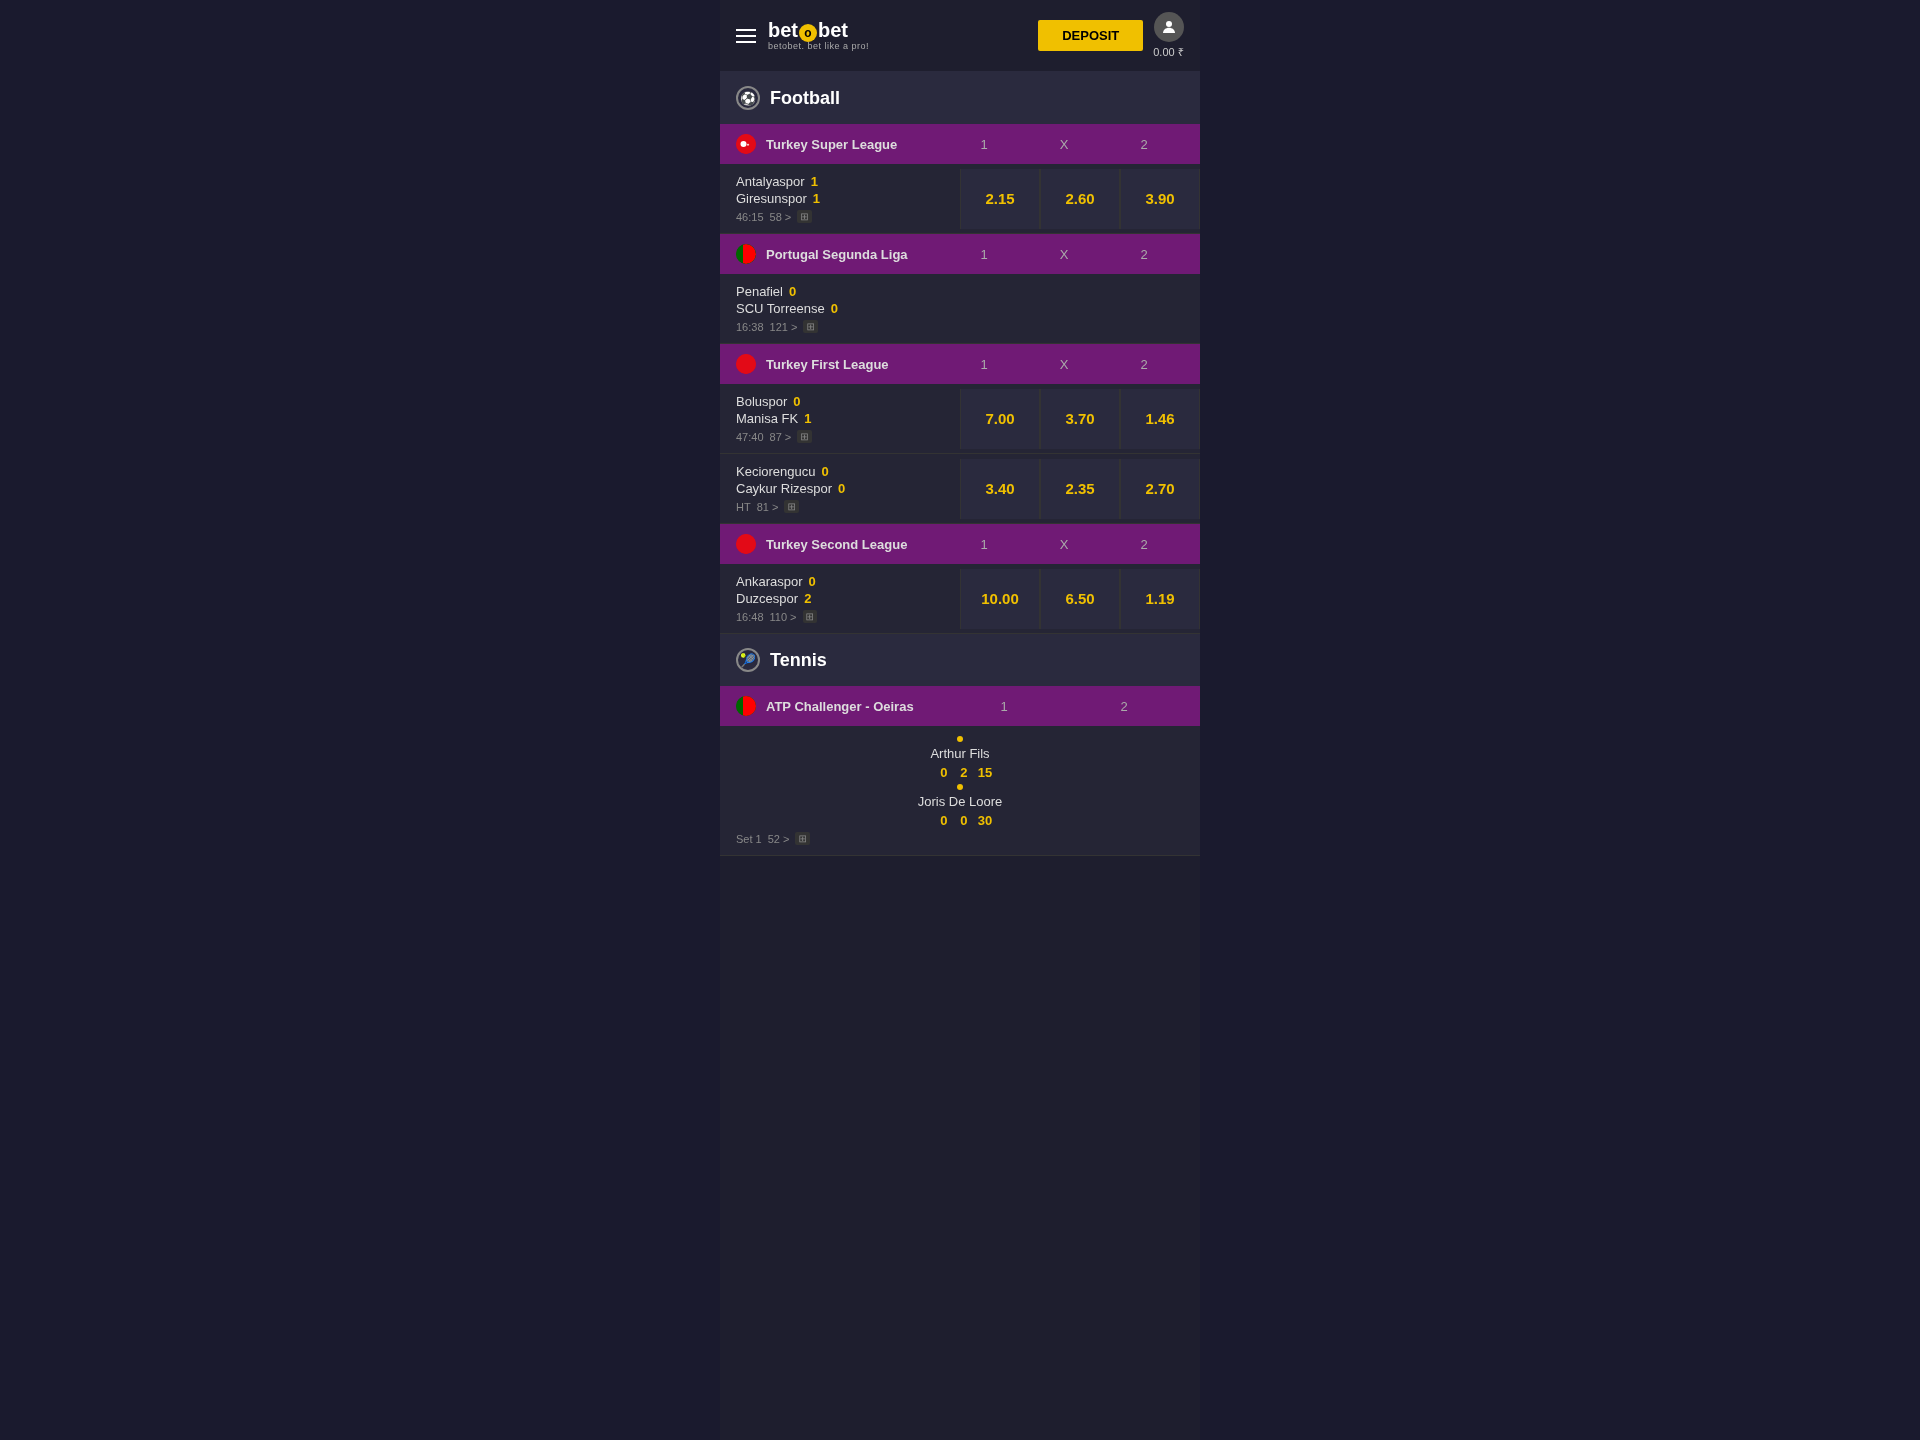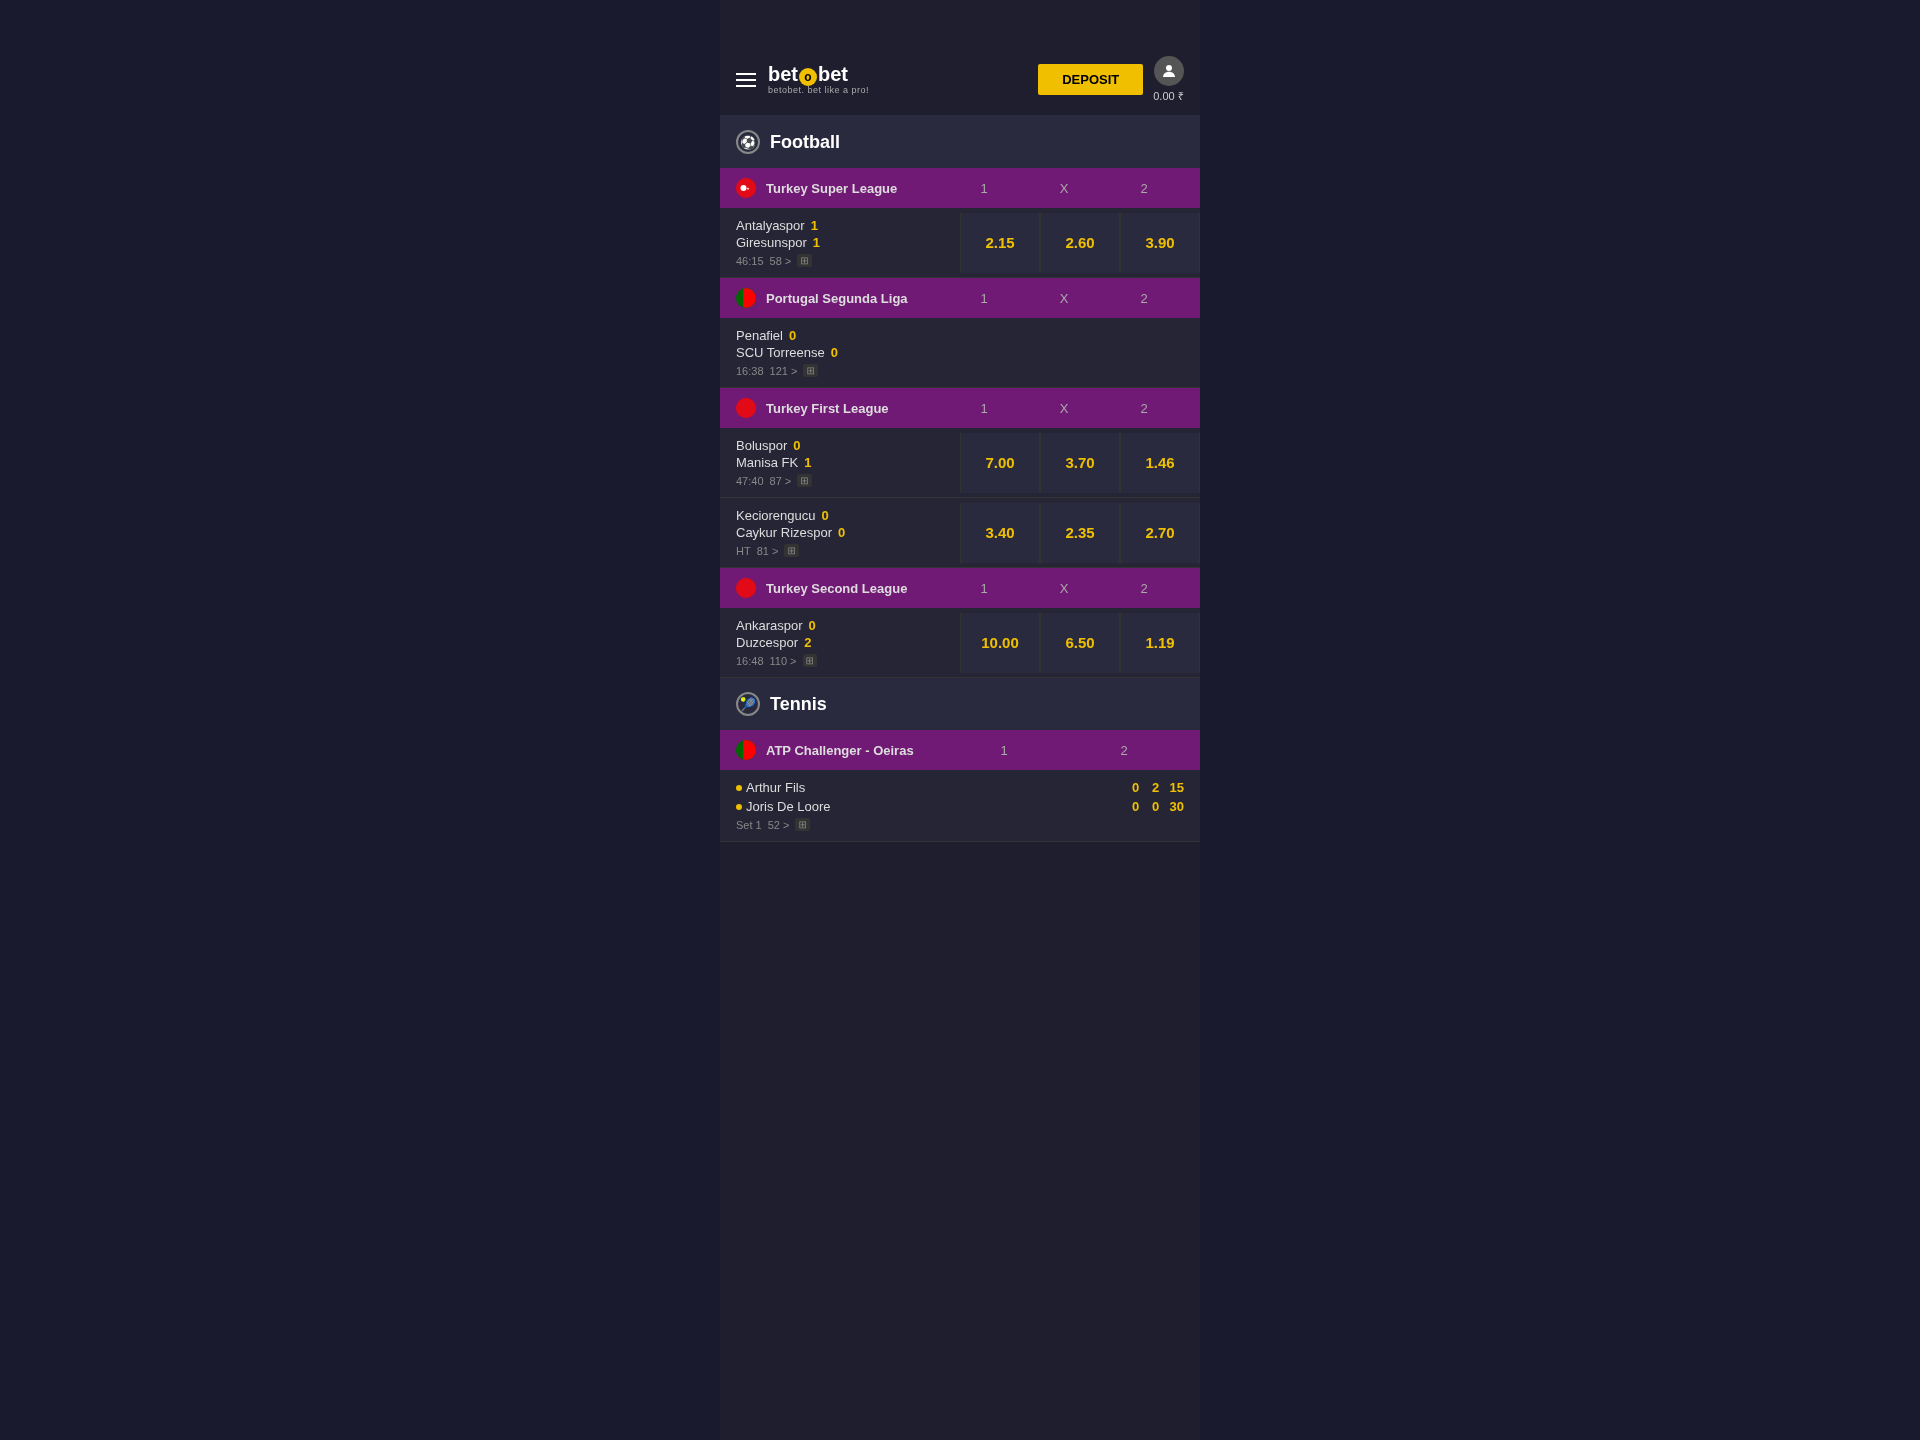--- a/index.html
+++ b/index.html
@@ -16,21 +16,20 @@
       min-height: 100vh;
     }
     
     .header {
       background: #1e1e2e;
       display: flex;
       align-items: center;
       justify-content: space-between;
       padding: 12px 16px;
       border-bottom: 1px solid #2a2a3e;
-      margin-top: 44px;
     }
     .header-left {
       display: flex;
       align-items: center;
       gap: 12px;
     }
     .hamburger {
       display: flex;
       flex-direction: column;
       gap: 4px;
@@ -238,20 +237,21 @@
       border-bottom: 1px solid #333;
     }
     .tennis-info {
       flex: 1;
       padding: 10px 16px;
     }
     .tennis-player-row {
       display: flex;
       align-items: center;
       gap: 4px;
+      flex-direction: column;
     }
     .serve-dot {
       width: 6px;
       height: 6px;
       background: #f0c000;
       border-radius: 50%;
       flex-shrink: 0;
     }
     .player-name {
       font-size: 13px;

